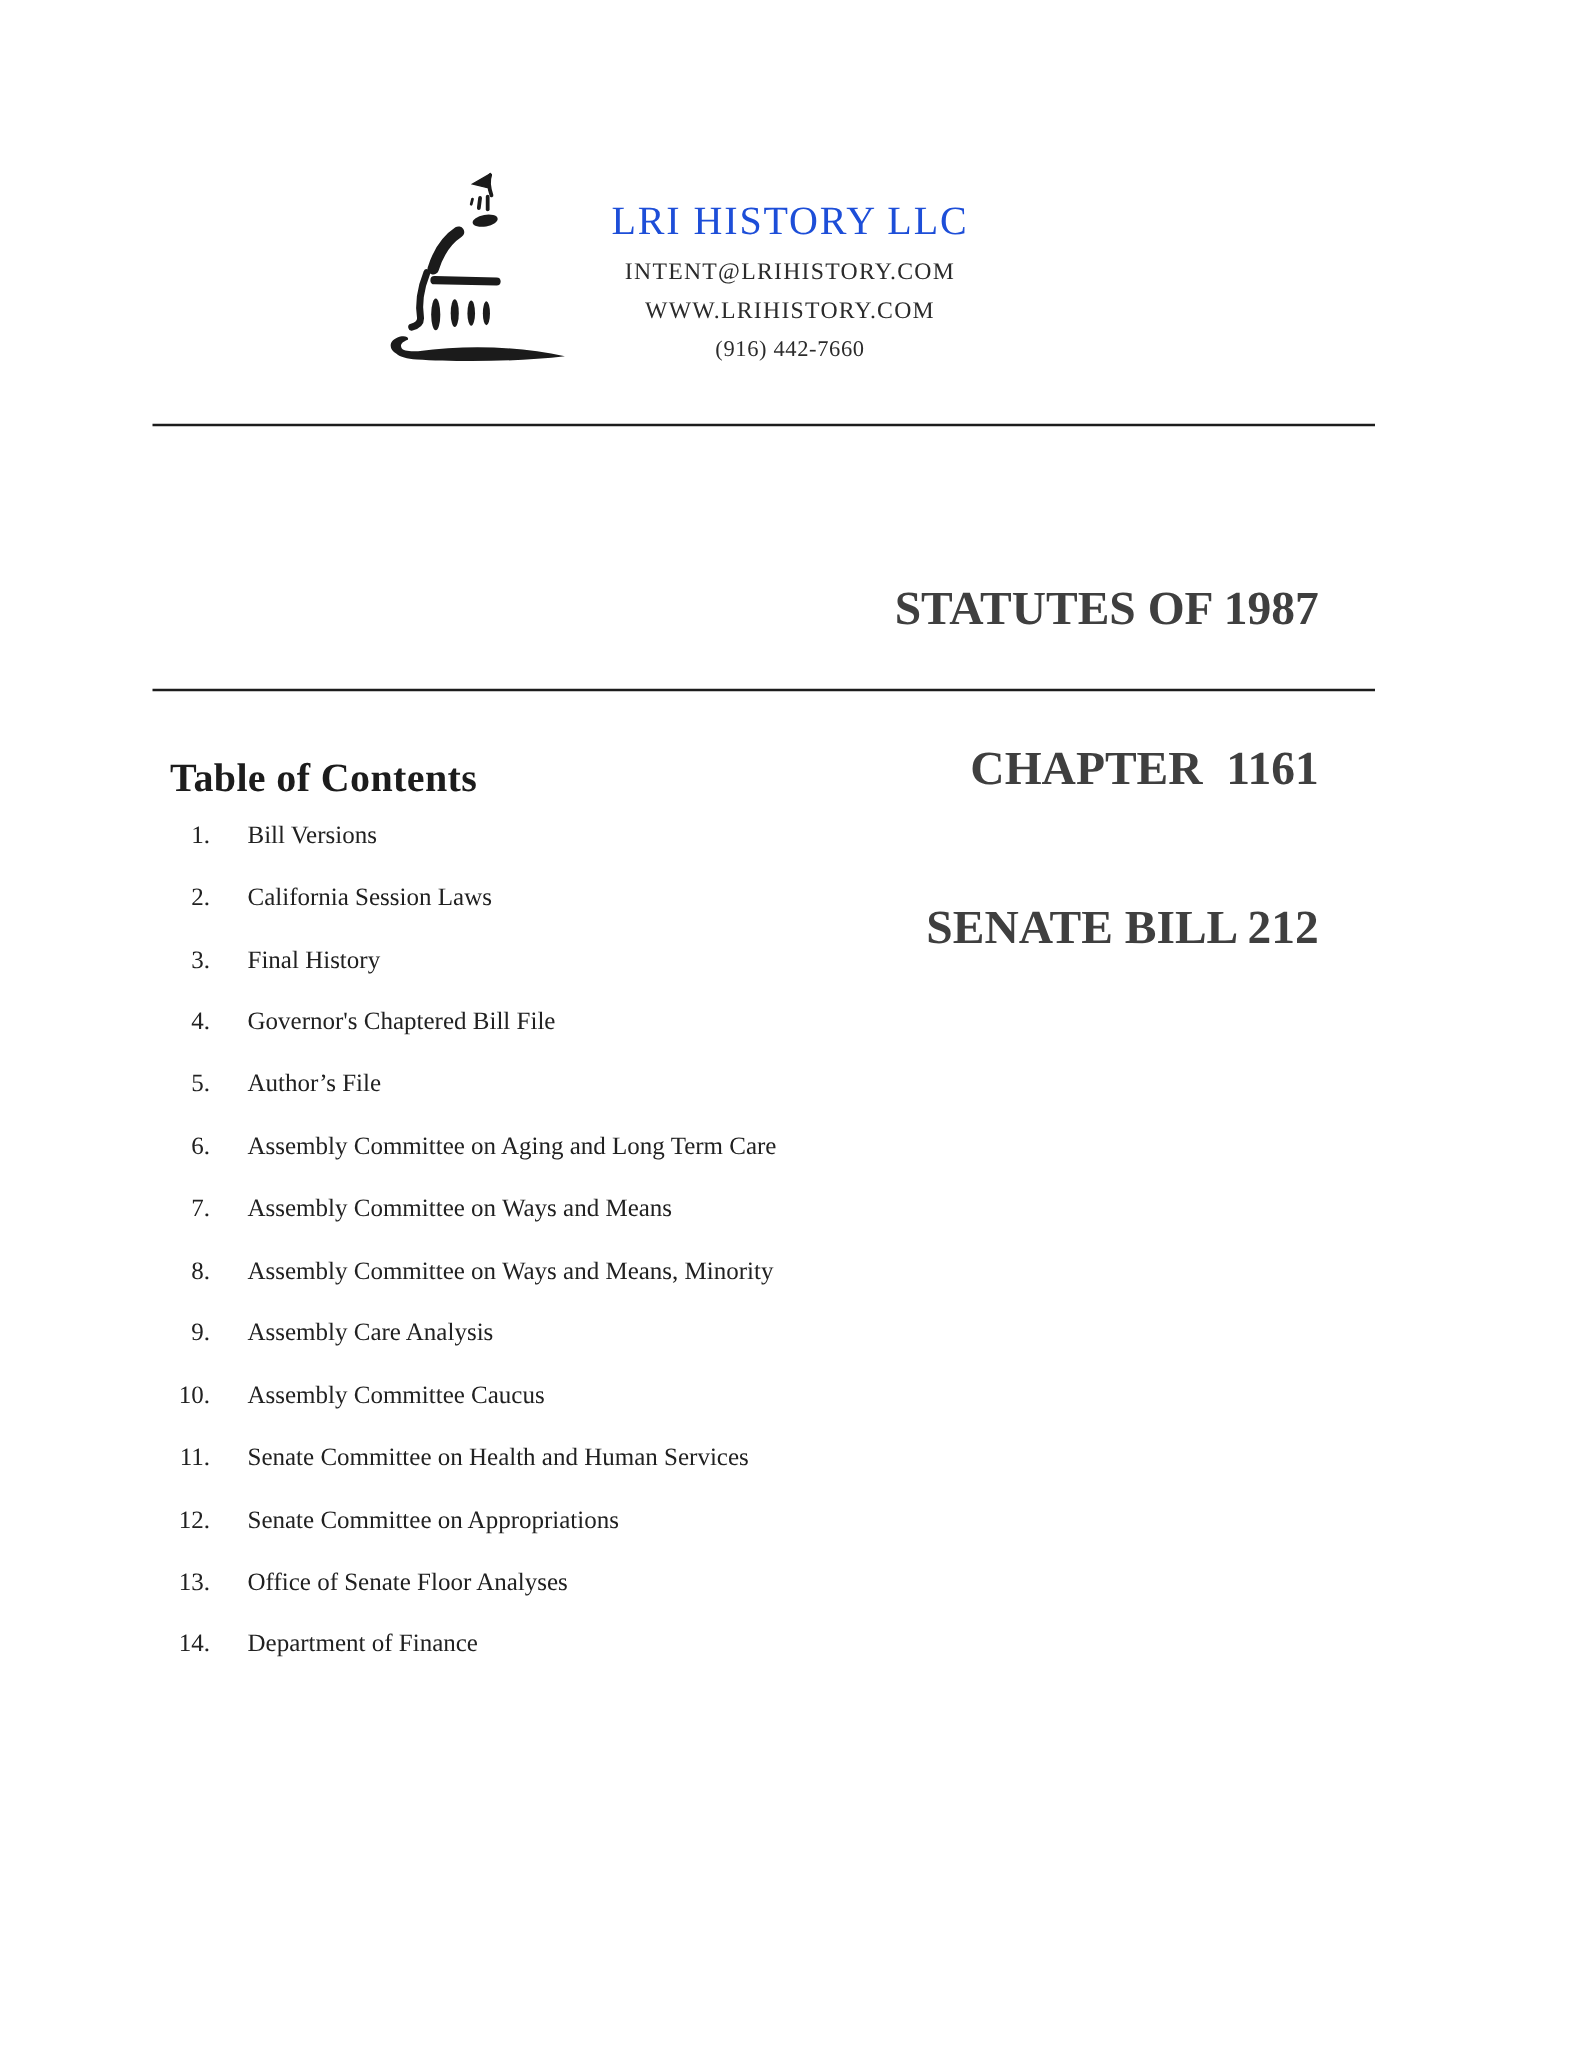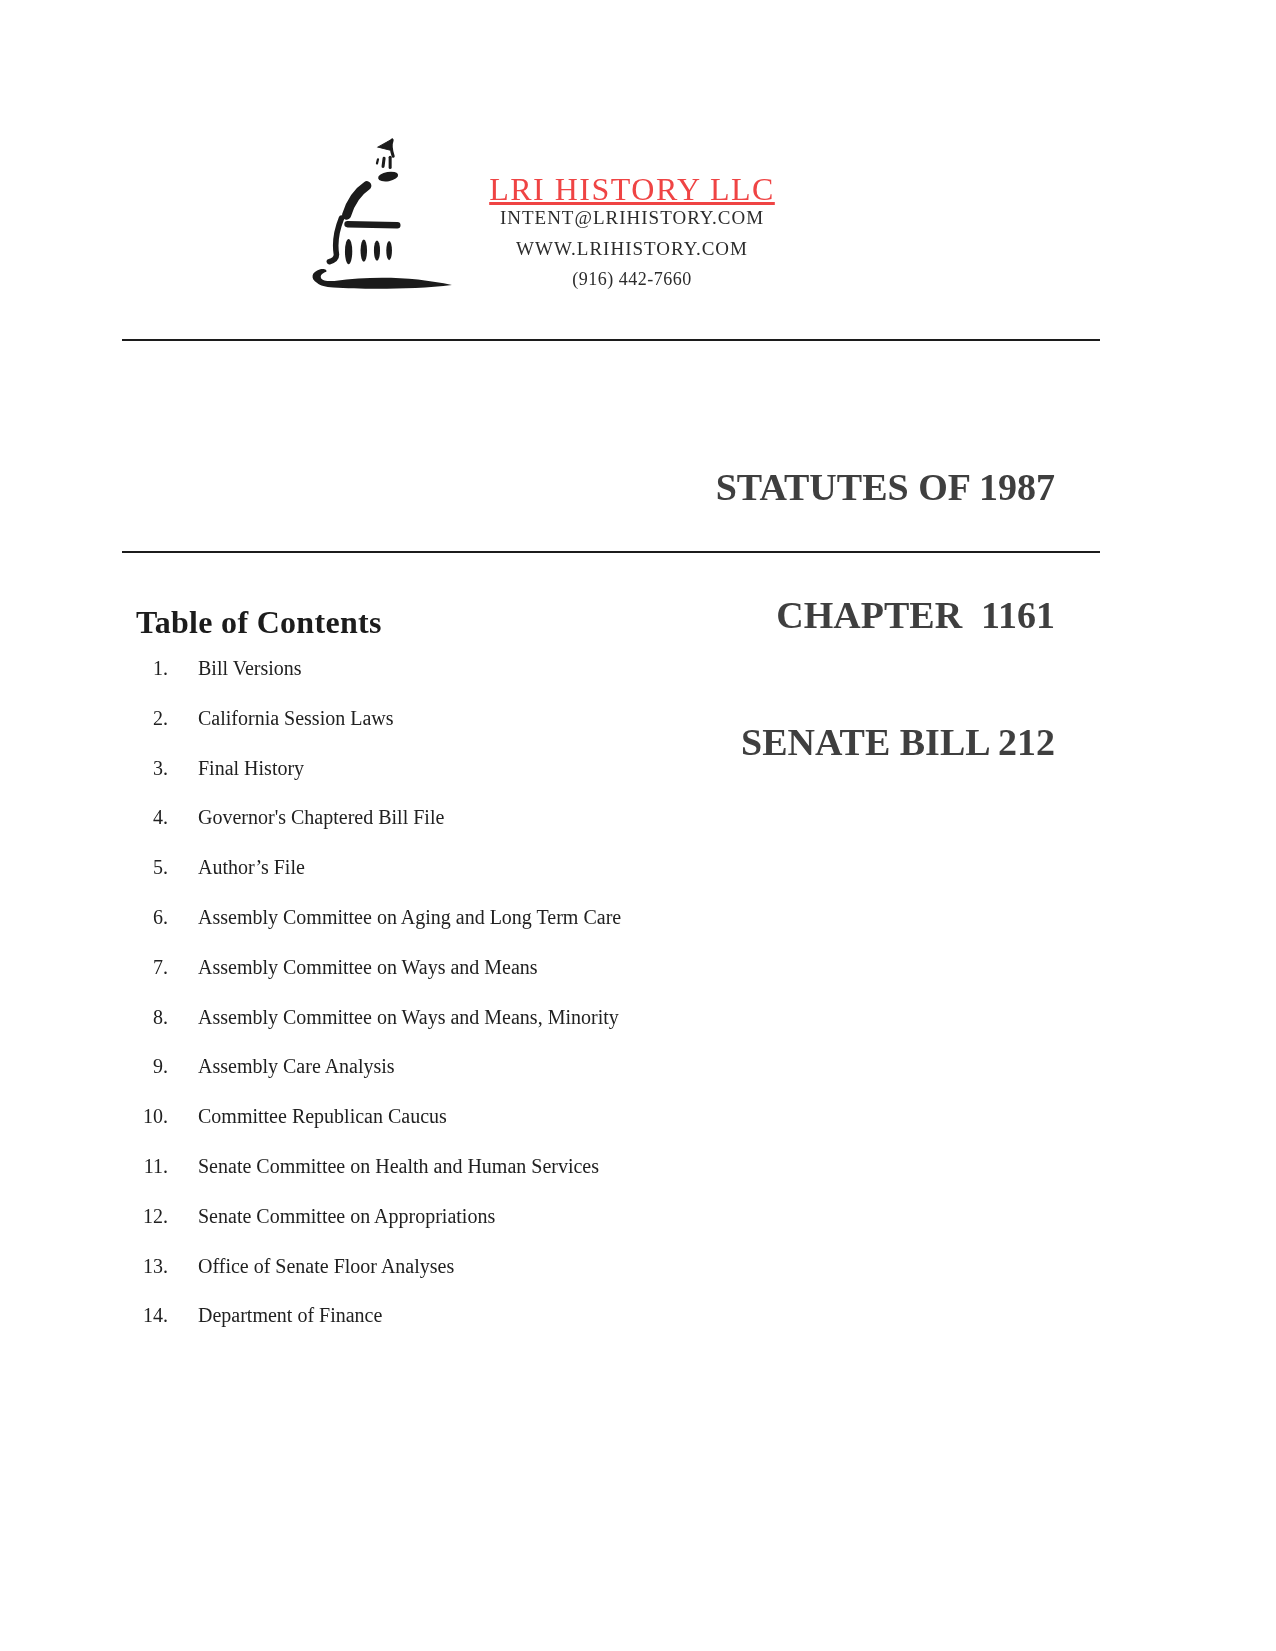--- a/index.html
+++ b/index.html
@@ -7,21 +7,21 @@
     position:relative;
     width:1276px;height:1651px;
     background:#ffffff;
     font-family:"Liberation Serif", serif;
     color:#1e1e1e;
     overflow:hidden;
   }
   
   .logo{position:absolute;left:303px;top:128px;width:152px;height:164px;}
   .lh-line{position:absolute;left:432px;width:400px;text-align:center;white-space:nowrap;}
-  .company{top:171px;font-size:32px;letter-spacing:1.5px;color:#ef4444;text-decoration:underline;}
+  .company{top:158px;font-size:32px;letter-spacing:1.5px;color:#1d4ed8;}
   .email{top:207px;font-size:19px;letter-spacing:1px;color:#2b2b2b;}
   .website{top:238px;font-size:19px;letter-spacing:1px;color:#2b2b2b;}
   .phone{top:269px;font-size:18px;letter-spacing:.5px;color:#2b2b2b;}
   
   .rule{position:absolute;left:122px;width:978px;height:2px;background:#1c1c1c;}
   .rule1{top:339px;}
   .rule2{top:551px;}
   
   .statutes{
     position:absolute;right:221px;top:381px;
@@ -92,20 +92,20 @@
   <div class="toc">
     <div class="toc-row"><span class="toc-num">1.</span><span class="toc-label">Bill Versions</span></div>
     <div class="toc-row"><span class="toc-num">2.</span><span class="toc-label">California Session Laws</span></div>
     <div class="toc-row"><span class="toc-num">3.</span><span class="toc-label">Final History</span></div>
     <div class="toc-row"><span class="toc-num">4.</span><span class="toc-label">Governor's Chaptered Bill File</span></div>
     <div class="toc-row"><span class="toc-num">5.</span><span class="toc-label">Author’s File</span></div>
     <div class="toc-row"><span class="toc-num">6.</span><span class="toc-label">Assembly Committee on Aging and Long Term Care</span></div>
     <div class="toc-row"><span class="toc-num">7.</span><span class="toc-label">Assembly Committee on Ways and Means</span></div>
     <div class="toc-row"><span class="toc-num">8.</span><span class="toc-label">Assembly Committee on Ways and Means, Minority</span></div>
     <div class="toc-row"><span class="toc-num">9.</span><span class="toc-label">Assembly Care Analysis</span></div>
-    <div class="toc-row"><span class="toc-num">10.</span><span class="toc-label">Committee Republican Caucus</span></div>
+    <div class="toc-row"><span class="toc-num">10.</span><span class="toc-label">Assembly Committee Caucus</span></div>
     <div class="toc-row"><span class="toc-num">11.</span><span class="toc-label">Senate Committee on Health and Human Services</span></div>
     <div class="toc-row"><span class="toc-num">12.</span><span class="toc-label">Senate Committee on Appropriations</span></div>
     <div class="toc-row"><span class="toc-num">13.</span><span class="toc-label">Office of Senate Floor Analyses</span></div>
     <div class="toc-row"><span class="toc-num">14.</span><span class="toc-label">Department of Finance</span></div>
   </div>
 
 </div>
 
 </body></html>

